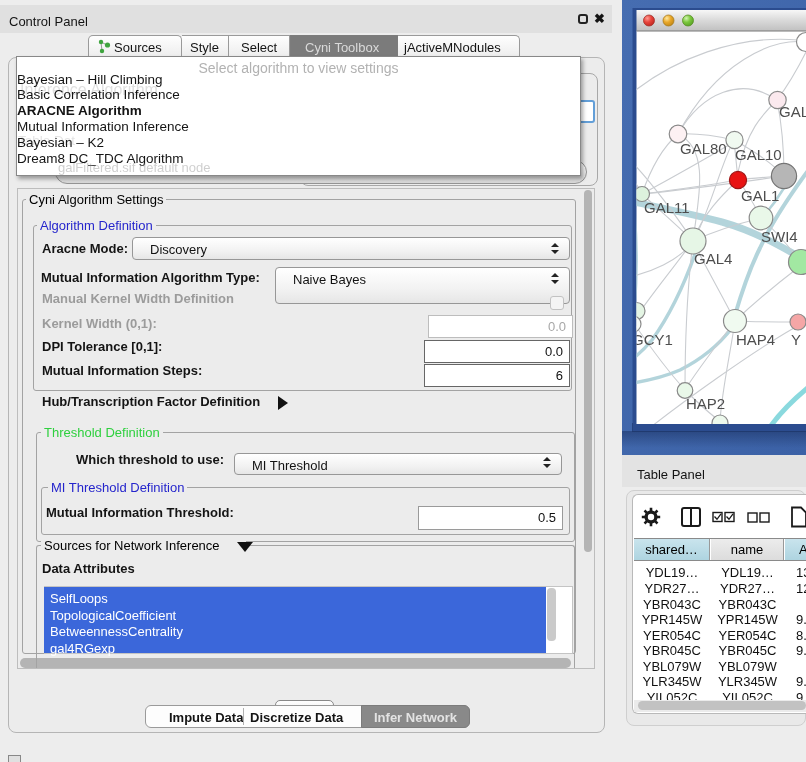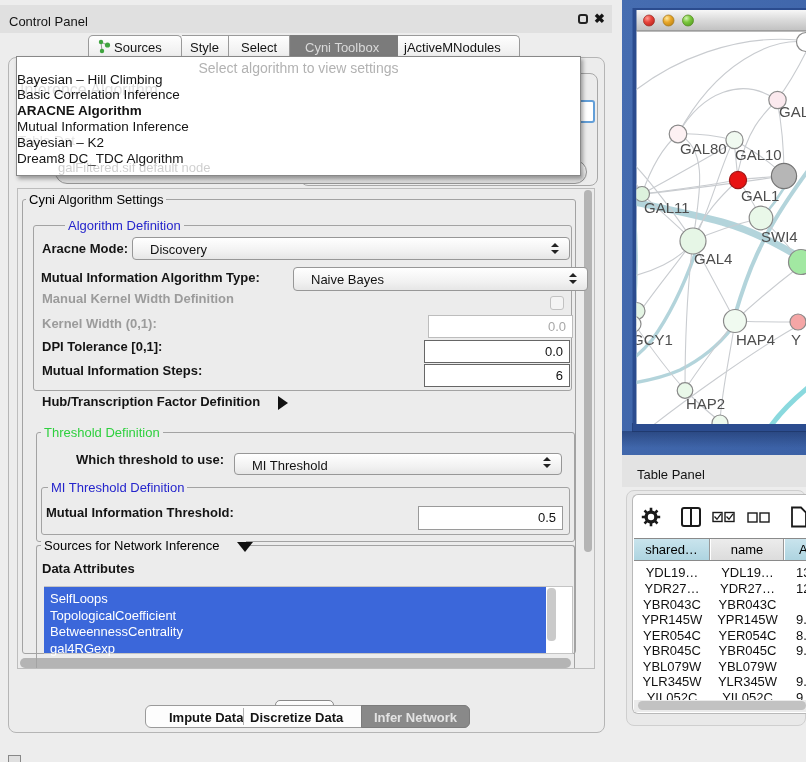--- a/index.html
+++ b/index.html
@@ -53,33 +53,33 @@
 <div class="abs" style="left:17px;top:188px;width:578px;height:481px;border:1px solid #bdbdbd;background:#ececec;"></div>
 
 <div class="abs" style="left:584px;top:190px;width:8px;height:362px;background:#b4b4b4;border-radius:4px;"></div>
 
 <div class="abs" style="left:20px;top:658px;width:551px;height:10px;background:#b4b4b4;border-radius:5px;"></div>
 
 <div class="gbox" style="left:22px;top:199px;width:554px;height:455px;"></div>
 <div class="gtitle" style="left:26px;top:192px;">Cyni Algorithm Settings</div>
 
 <div class="gbox" style="left:33px;top:225px;width:539px;height:166px;"></div>
-<div class="gtitle" style="left:37px;top:218px;color:#2525cc;margin-left:28px;">Algorithm Definition</div>
+<div class="gtitle" style="left:37px;top:218px;color:#2525cc;">Algorithm Definition</div>
 
 <div class="lbl b" style="left:42px;top:241px;">Aracne Mode:</div>
 <div class="combo" style="left:132px;top:237px;width:438px;height:23px;">
   <span class="ct">Discovery</span>
   <div class="stepper">
       <div class="up"></div>
       <div class="dn"></div>
     </div>
 </div>
 
 <div class="lbl b" style="left:41px;top:270px;">Mutual Information Algorithm Type:</div>
-<div class="combo" style="left:293px;top:267px;width:295px;height:24px;">
+<div class="combo" style="left:275px;top:267px;width:295px;height:37px;">
   <span class="ct">Naive Bayes</span>
   <div class="stepper">
       <div class="up"></div>
       <div class="dn"></div>
     </div>
 </div>
 
 <div class="lbl b gray" style="left:42px;top:291px;">Manual Kernel Width Definition</div>
 <div class="abs" style="left:550px;top:296px;width:14px;height:14px;border:1px solid #c2c2c2;border-radius:3px;background:#f4f4f4;"></div>
 

